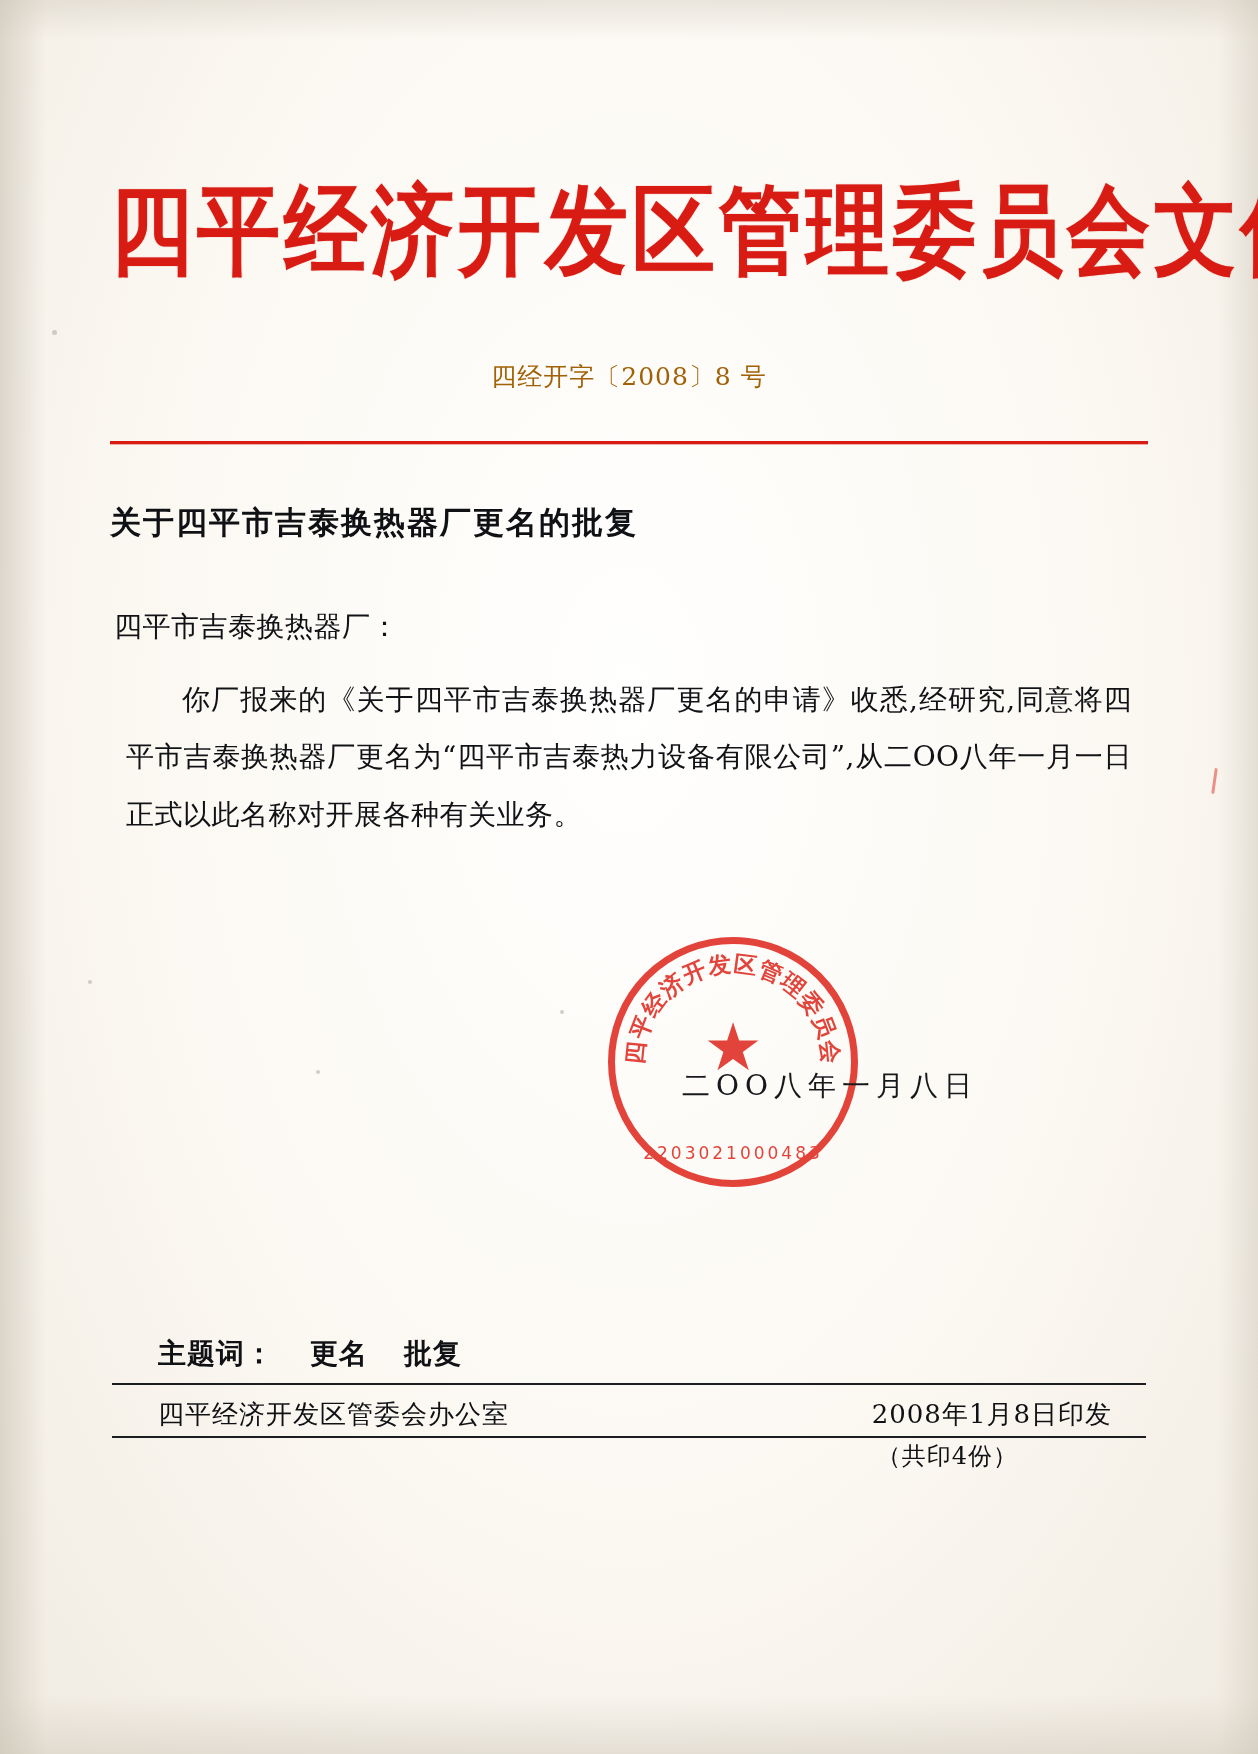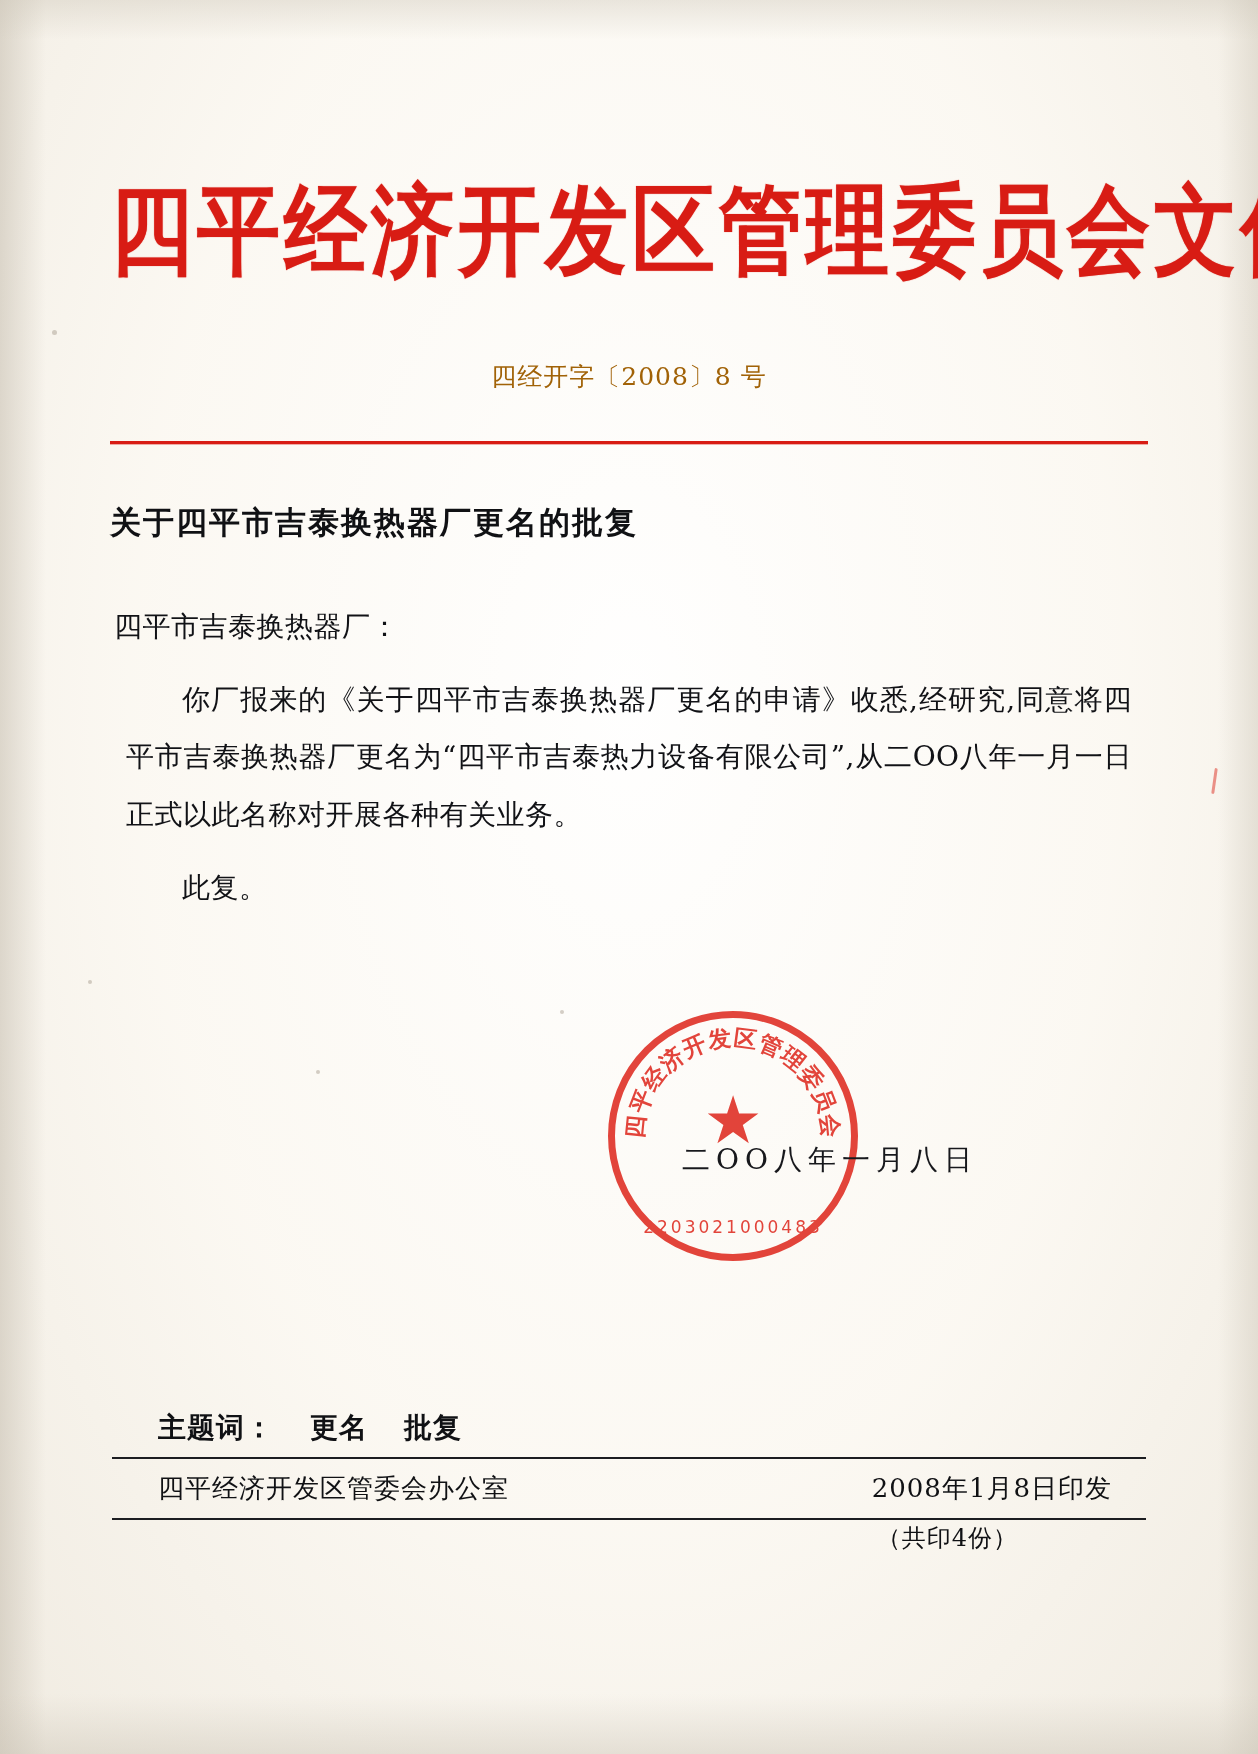--- a/index.html
+++ b/index.html
@@ -208,21 +208,21 @@
     background: #1c1d21;
     margin: 0 2px;
   }
   .issuer-row {
     display: flex;
     justify-content: space-between;
     align-items: center;
     font-family: "DejaVu Serif", serif;
     font-size: 26px;
     color: #101114;
-    padding: 12px 36px 12px 48px;
+    padding: 12px 36px 4px 48px;
     letter-spacing: 1px;
   }
   .copies-row {
     text-align: right;
     font-family: "DejaVu Serif", serif;
     font-size: 24px;
     color: #101114;
     padding: 2px 130px 0 0;
     letter-spacing: 1px;
   }
@@ -266,21 +266,20 @@
 
     <div class="doc-number">四经开字〔2008〕8 号</div>
 
     <div class="red-rule"></div>
 
     <div class="doc-title">关于四平市吉泰换热器厂更名的批复</div>
 
     <div class="body-block">
       <p class="salutation">四平市吉泰换热器厂：</p>
       <p class="para">你厂报来的《关于四平市吉泰换热器厂更名的申请》收悉,经研究,同意将四平市吉泰换热器厂更名为“四平市吉泰热力设备有限公司”,从二OO八年一月一日正式以此名称对开展各种有关业务。</p>
-      <p class="para">此复。</p>
     </div>
 
     <div class="seal-zone">
       <div class="seal">
         <div class="seal-inner">
           <svg class="seal-arc-text" viewBox="0 0 236 236">
             <defs>
               <path id="arcpath" d="M 28,118 A 90,90 0 0 1 208,118"></path>
             </defs>
             <text>

